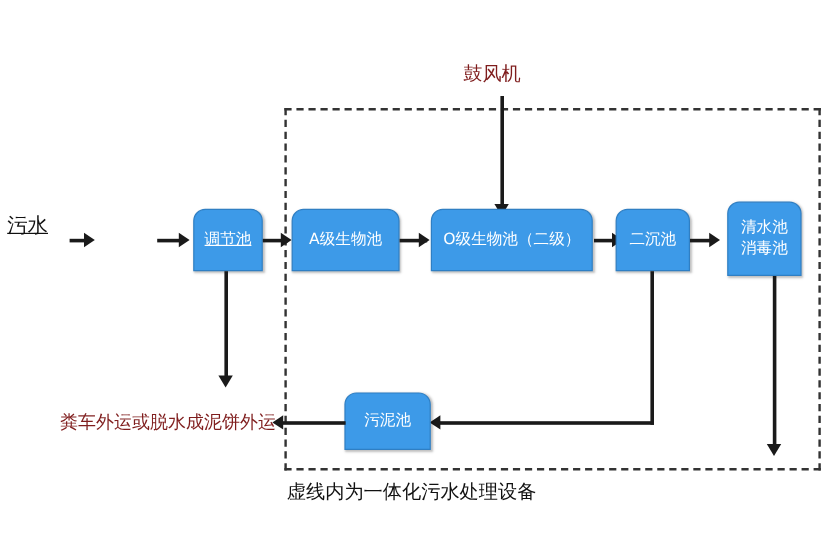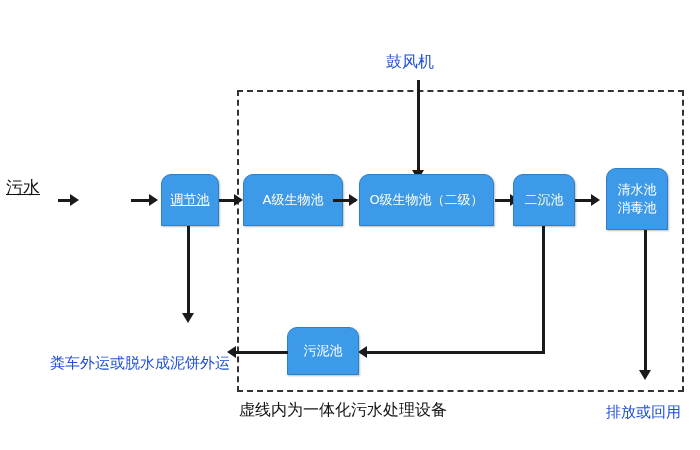--- a/index.html
+++ b/index.html
@@ -40,21 +40,21 @@
   .node.small{font-size:13px;}
   .node.two-line{font-size:13px;line-height:1.35;}
 
   
   .label{
     position:absolute;
     white-space:nowrap;
     font-size:15px;
   }
   .label.black{color:#111111;font-size:17px;}
-  .label.blue{color:#1d4ed8;}
+  .label.blue{color:#7f1d1d;}
   .label.cap{color:#111111;font-size:16px;}
 
   
   .hline{position:absolute;height:3px;background:#1a1a1a;}
   .vline{position:absolute;width:3px;background:#1a1a1a;}
 
   .arrow-r{
     position:absolute;width:0;height:0;
     border-top:6px solid transparent;
     border-bottom:6px solid transparent;
@@ -92,21 +92,21 @@
 
 
   <div class="hline" style="left:131px;top:199px;width:21px;"></div>
   <div class="arrow-r" style="left:149px;top:194px;"></div>
 
   <div class="node small" style="left:161px;top:174px;width:58px;height:52px;text-decoration:underline;">调节池</div>
 
   <div class="hline" style="left:219px;top:199px;width:21px;"></div>
   <div class="arrow-r" style="left:234px;top:194px;"></div>
 
-  <div class="node small" style="left:243px;top:174px;width:100px;height:52px;">A级生物池</div>
+  <div class="node small" style="left:243px;top:174px;width:90px;height:52px;">A级生物池</div>
 
   <div class="hline" style="left:333px;top:199px;width:23px;"></div>
   <div class="arrow-r" style="left:349px;top:194px;"></div>
 
   <div class="node small" style="left:359px;top:174px;width:135px;height:52px;">O级生物池（二级）</div>
 
   <div class="hline" style="left:495px;top:199px;width:21px;"></div>
   <div class="arrow-r" style="left:510px;top:194px;"></div>
 
   <div class="node small" style="left:513px;top:174px;width:62px;height:52px;">二沉池</div>
@@ -122,22 +122,21 @@
 
   <div class="vline" style="left:542px;top:226px;height:128px;"></div>
   <div class="hline" style="left:362px;top:351px;width:183px;"></div>
   <div class="arrow-l" style="left:358px;top:346px;"></div>
 
   <div class="node small" style="left:287px;top:327px;width:72px;height:48px;text-align:right;">污泥池</div>
 
   <div class="hline" style="left:232px;top:351px;width:56px;"></div>
   <div class="arrow-l" style="left:227px;top:346px;"></div>
 
-  <div class="label blue" style="left:50px;top:354px;">粪车外运或脱水成泥饼外运</div>
+  <div class="label blue" style="left:50px;top:343px;">粪车外运或脱水成泥饼外运</div>
 
   <div class="vline" style="left:644px;top:230px;height:145px;"></div>
   <div class="arrow-d" style="left:639px;top:370px;"></div>
 
-  <div class="label blue" style="left:606px;top:403px;">排放或回用</div>
 
   <div class="label cap" style="left:239px;top:400px;">虚线内为一体化污水处理设备</div>
 
 </div>
 
 </body></html>

